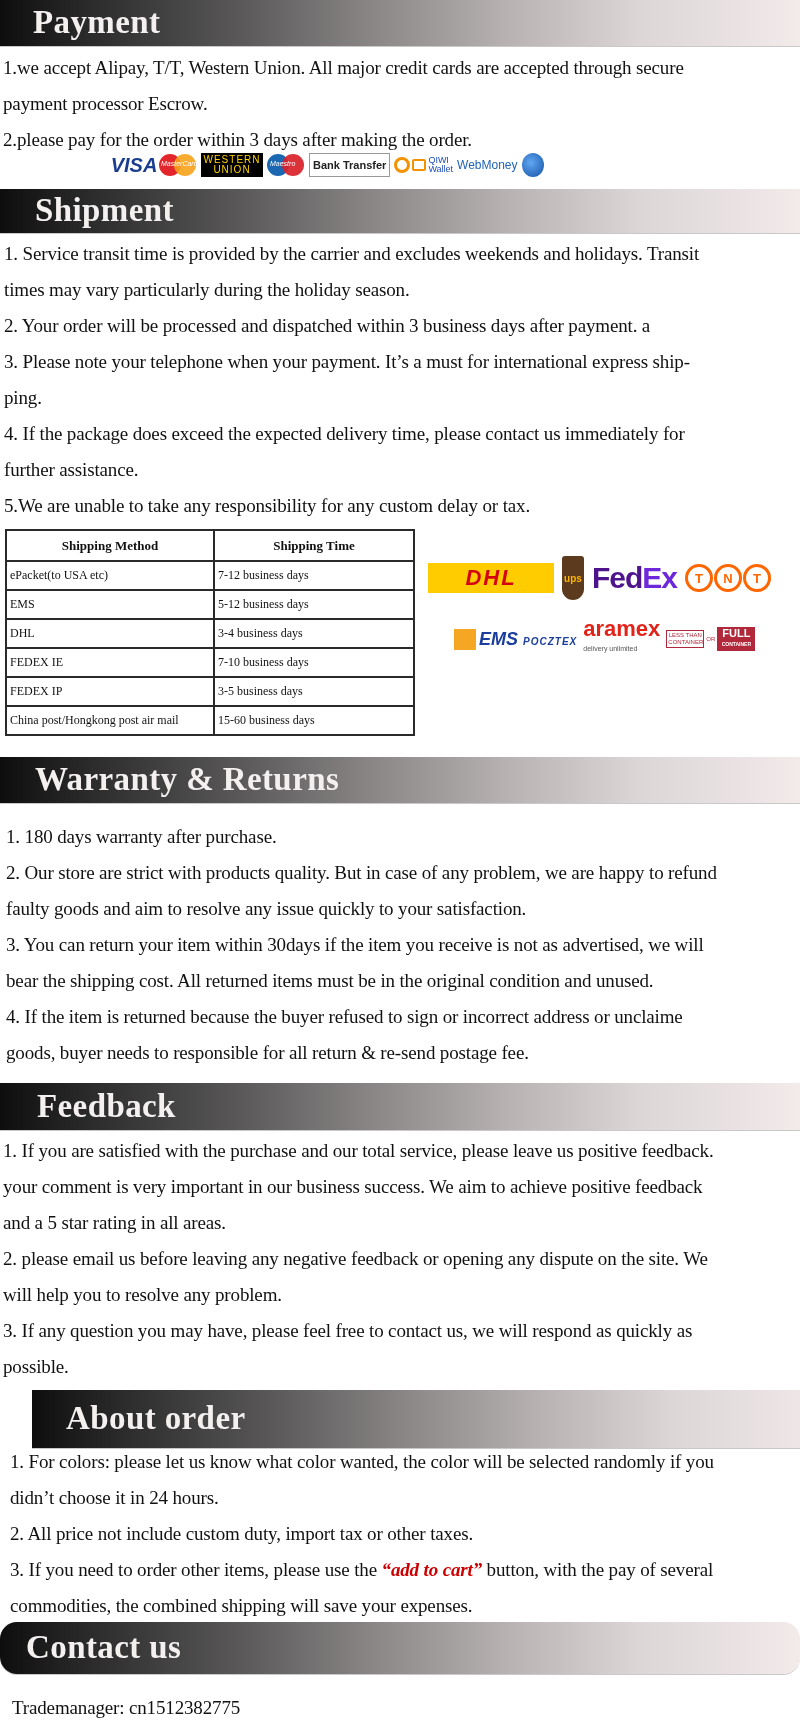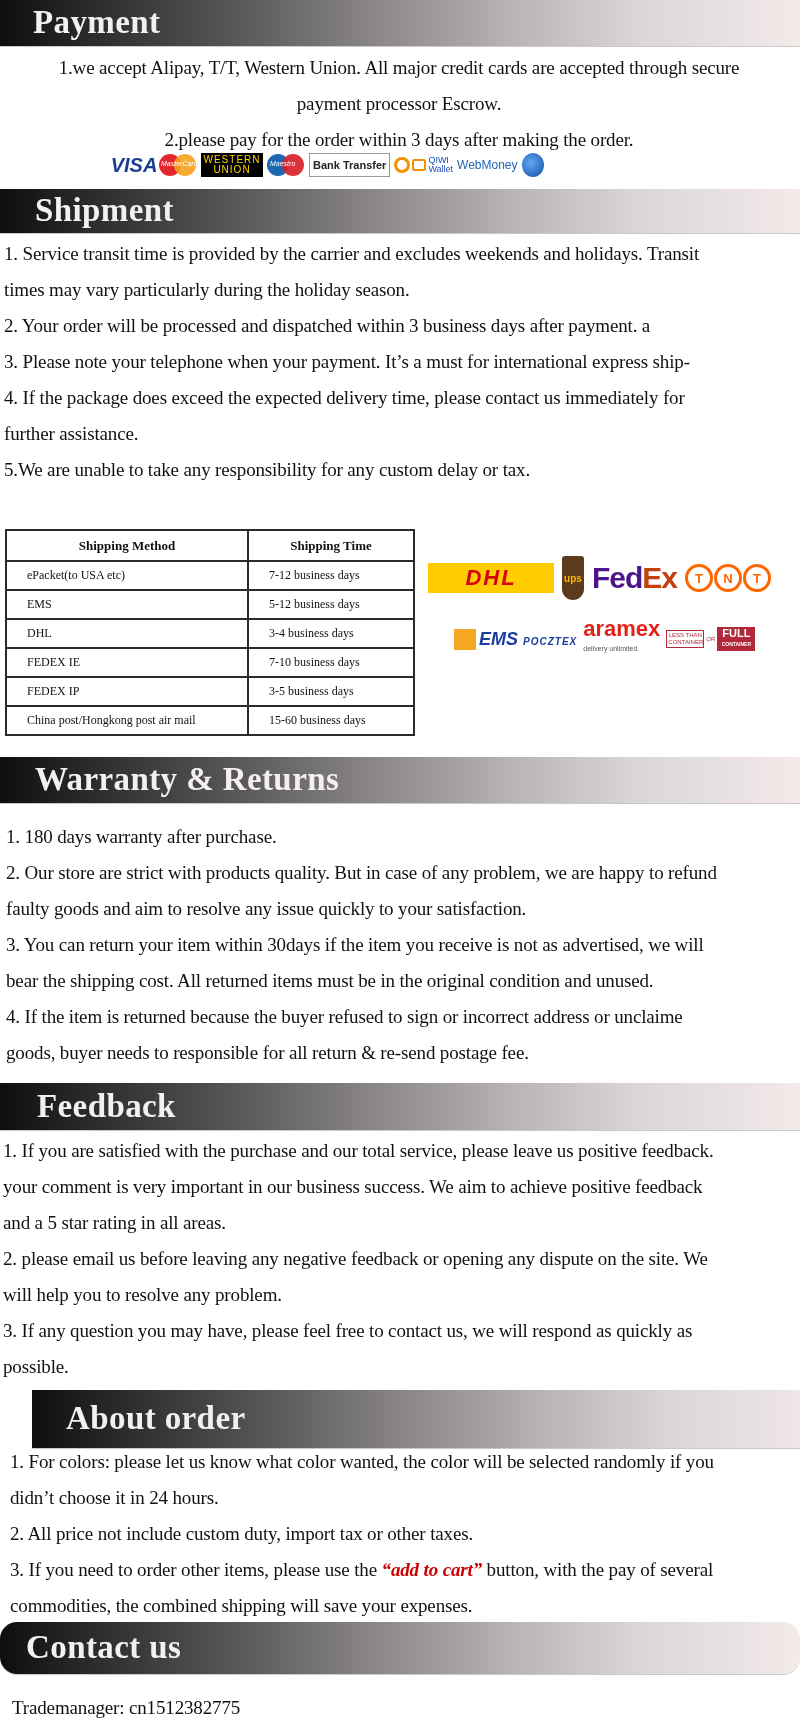--- a/index.html
+++ b/index.html
@@ -50,52 +50,52 @@
   .qiwi .q { width: 16px; height: 16px; border: 3px solid #f39200; border-radius: 50%; box-sizing: border-box; }
   .qiwi .w { width: 14px; height: 12px; border: 2px solid #f39200; border-radius: 2px; box-sizing: border-box; }
   .wm { color: #1e63b5; font-size: 12px; }
   .globe { width: 22px; height: 24px; border-radius: 50%; background: radial-gradient(circle at 40% 40%, #5fa7f0, #1550a8); }
 
   
   table.ship {
     position: absolute; top: 529px; left: 5px; width: 410px;
     border-collapse: collapse; font-size: 12px;
   }
-  table.ship th, table.ship td { border: 2px solid #2a2a2a; padding: 0 20px; height: 27px; text-align: left; }
+  table.ship th, table.ship td { border: 2px solid #2a2a2a; padding: 0 3px; height: 27px; text-align: left; }
   table.ship th { text-align: center; font-weight: bold; font-size: 13px; height: 29px; }
   table.ship td:first-child, table.ship th:first-child { width: 200px; }
 
   
   .carriers { position: absolute; left: 428px; width: 372px; font-family: "Liberation Sans", "DejaVu Sans", sans-serif; }
   .row1 { top: 562px; height: 32px; display: flex; align-items: center; gap: 8px; }
   .row2 { top: 624px; height: 30px; display: flex; align-items: center; gap: 6px; padding-left: 26px; }
   .dhl { background: #ffcc00; color: #d40511; font-weight: bold; font-style: italic; font-size: 22px; width: 126px; height: 30px; display: flex; align-items: center; justify-content: center; letter-spacing: 2px; }
   .ups { width: 22px; height: 44px; background: #5b3a1e; color: #ffb500; font-size: 10px; font-weight: bold; border-radius: 3px 3px 11px 11px; display: flex; align-items: center; justify-content: center; }
   .fedex { font-weight: bold; font-size: 30px; letter-spacing: -1px; }
-  .fedex .fed { color: #4d148c; } .fedex .ex { color: #c2410c; text-align: center; }
+  .fedex .fed { color: #4d148c; } .fedex .ex { color: #6d28d9; text-align: center; }
   .tnt { display: flex; gap: 1px; }
   .tnt span { width: 22px; height: 22px; border: 3px solid #ff6600; border-radius: 50%; color: #ff6600; font-weight: bold; font-size: 13px; display: flex; align-items: center; justify-content: center; }
   .ems { color: #1a3d9e; font-weight: bold; font-style: italic; font-size: 18px; border-left: 22px solid #f5a623; padding-left: 3px; }
   .ems small { font-size: 10px; letter-spacing: 1px; }
   .aramex { color: #e2231a; font-size: 22px; font-weight: bold; line-height: 20px; display: flex; flex-direction: column; }
   .aramex small { color: #555; font-size: 7px; font-weight: normal; }
   .lcl { display: flex; align-items: center; gap: 2px; font-size: 6px; }
   .lcl .b1 { border: 1px solid #b1283a; color: #b1283a; padding: 1px; width: 34px; text-align: center; line-height: 7px; }
   .lcl .b2 { background: #b1283a; color: #fff; padding: 1px; width: 36px; text-align: center; font-size: 11px; font-weight: bold; line-height: 11px; }
   .lcl .b2 small { font-size: 5px; display: block; }
   .lcl .or { color: #b1283a; font-size: 6px; }
 </style>
 </head>
 <body>
 
 <section>
   <div class="band" style="top:0;height:46px;">
     <span class="title" style="left:33px;">Payment</span>
   </div>
-  <div class="para" style="top:50px;left:3px;text-align:center;">
+  <div class="para" style="top:50px;left:3px;">
     <p>1.we accept Alipay, T/T, Western Union. All major credit cards are accepted through secure</p>
     <p>payment processor Escrow.</p>
     <p>2.please pay for the order within 3 days after making the order.</p>
   </div>
   <div class="logos">
     <div class="logo visa">VISA</div>
     <div class="logo mc">
       <span class="c1"></span>
         <span class="c2"></span>
       <span class="t">MasterCard</span>
@@ -125,20 +125,21 @@
 
 <section>
   <div class="band" style="top:189px;height:44px;">
     <span class="title" style="left:35px;">Shipment</span>
   </div>
   <div class="para" style="top:236px;">
     <p>1. Service transit time is provided by the carrier and excludes weekends and holidays. Transit</p>
     <p>times may vary particularly during the holiday season.</p>
     <p>2. Your order will be processed and dispatched within 3 business days after payment. a</p>
     <p>3. Please note your telephone when your payment. It’s a must for international express ship-</p>
+    <p>ping.</p>
     <p>4. If the package does exceed the expected delivery time, please contact us immediately for</p>
     <p>further assistance.</p>
     <p>5.We are unable to take any responsibility for any custom delay or tax.</p>
   </div>
 
   <table class="ship">
     <thead>
       <tr>
         <th>Shipping Method</th>
         <th>Shipping Time</th>

